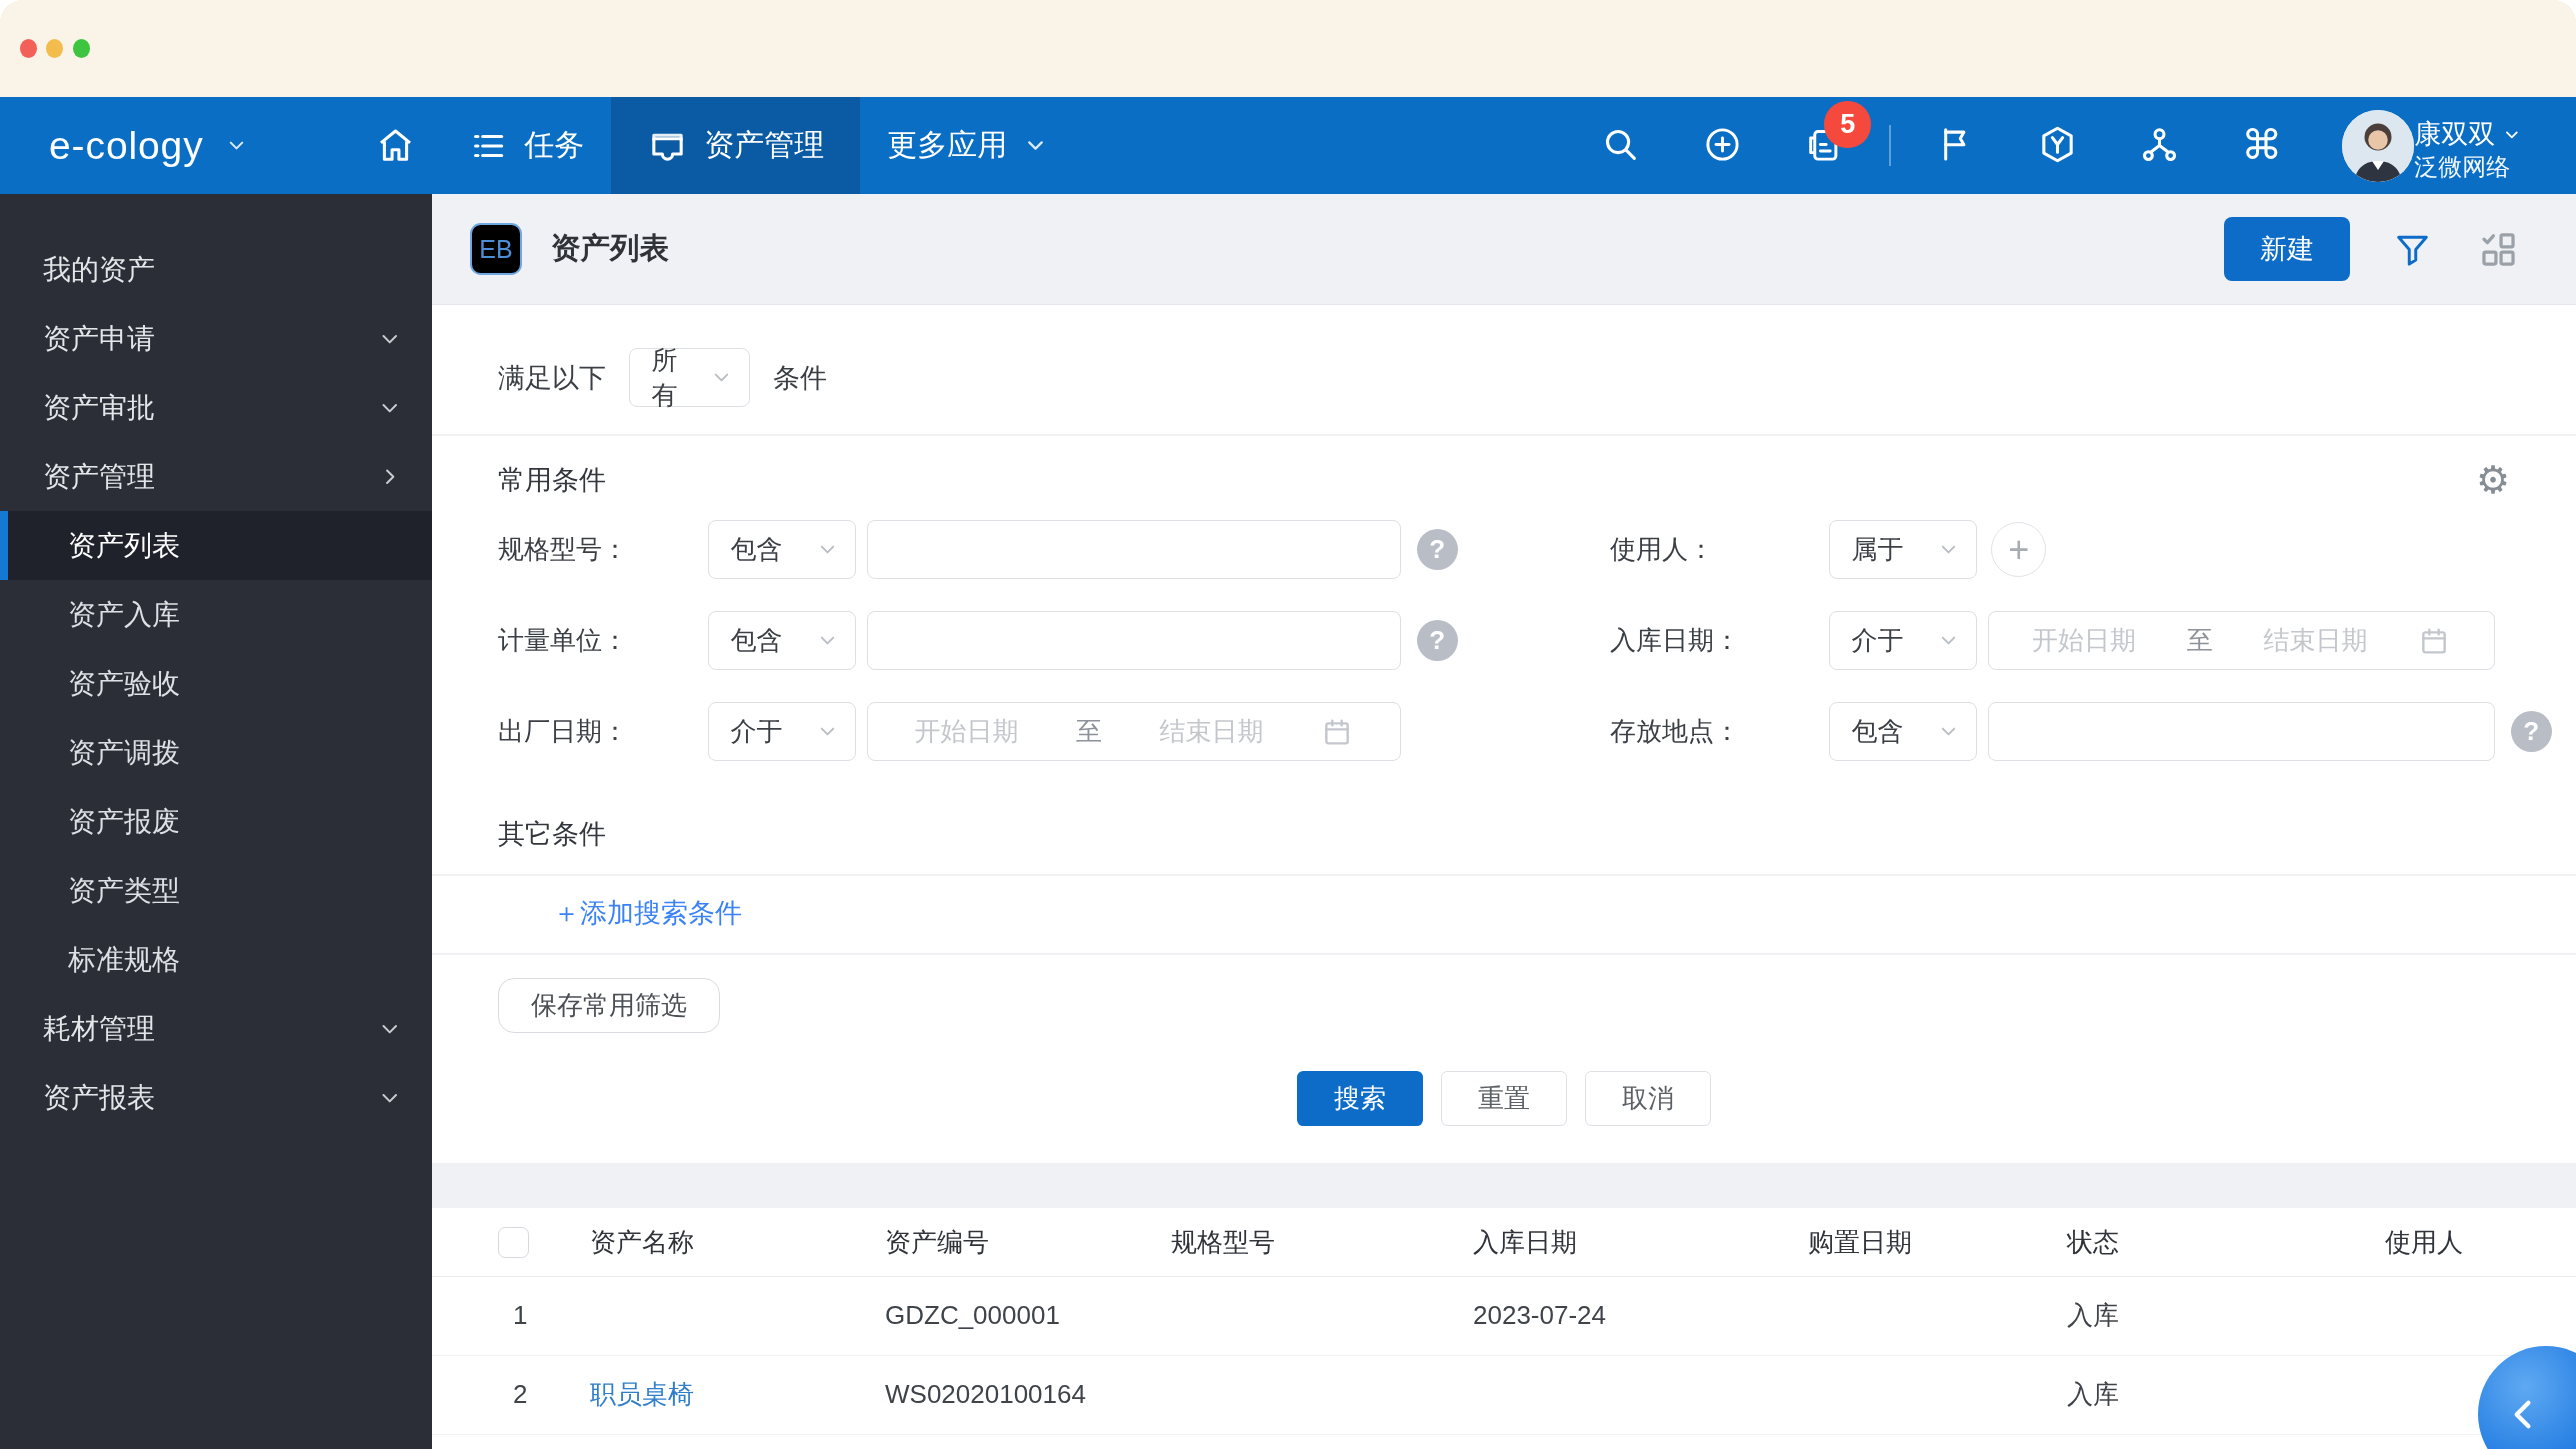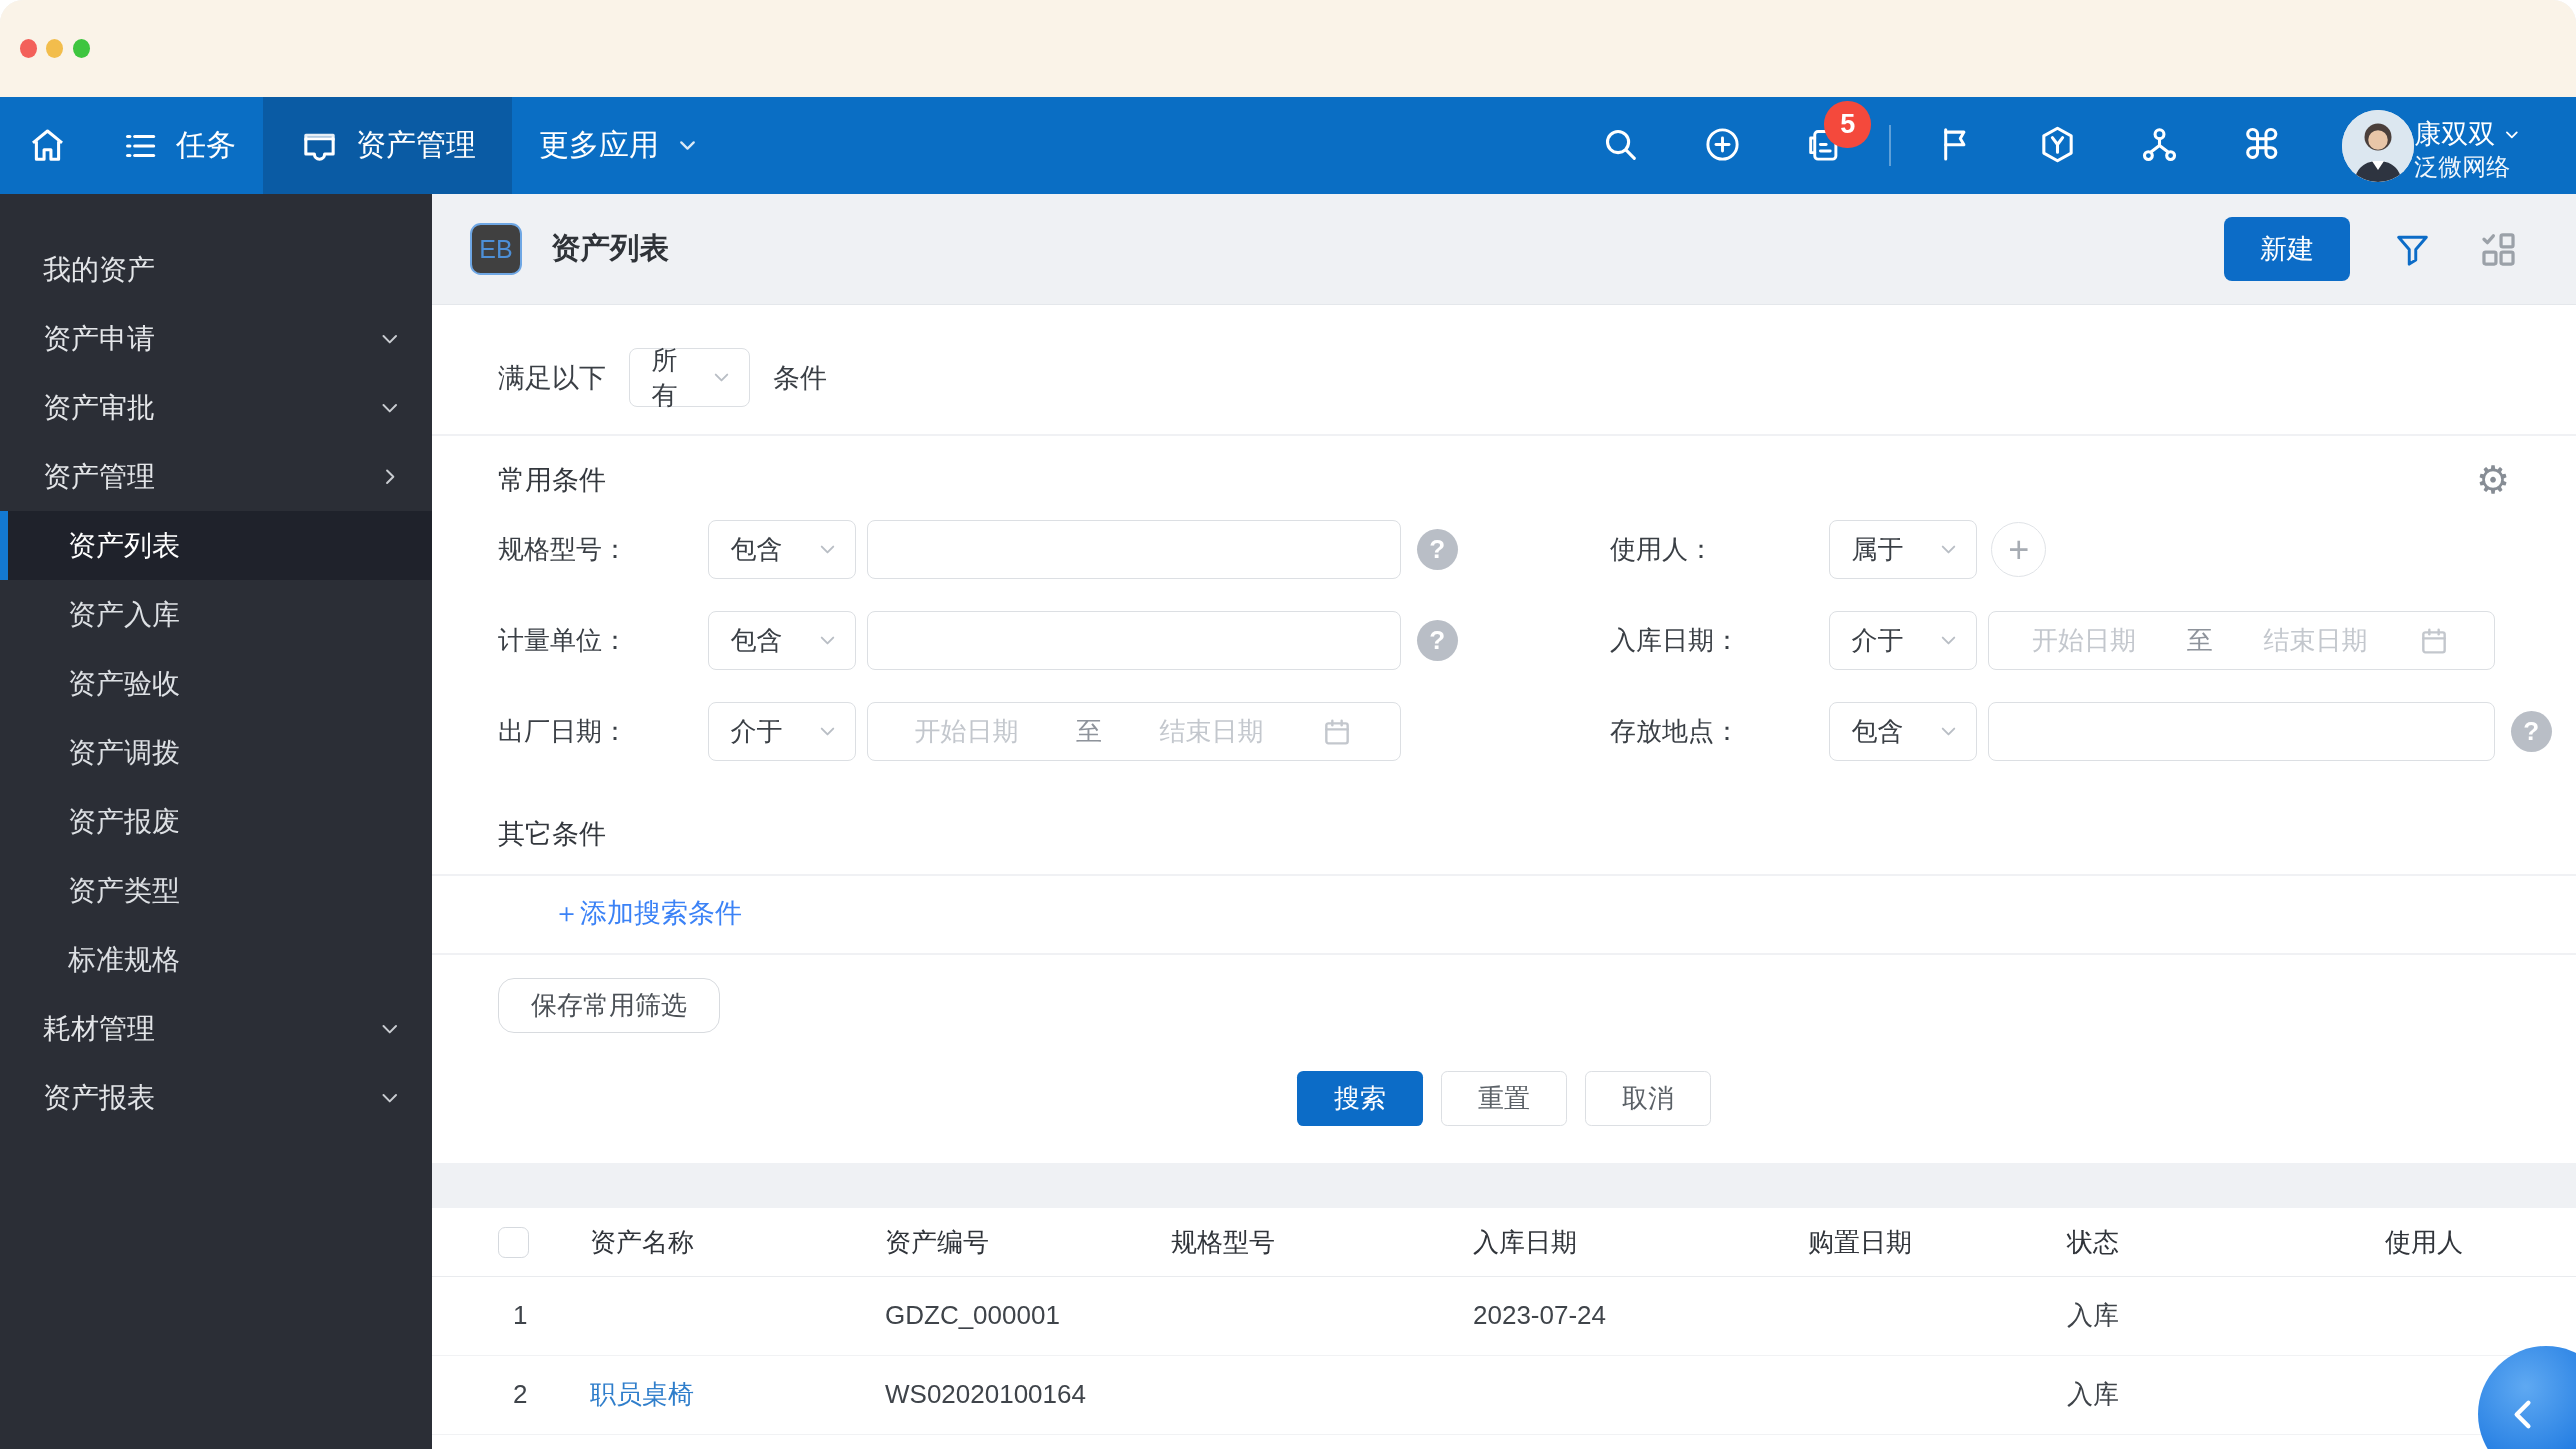--- a/index.html
+++ b/index.html
@@ -40,21 +40,21 @@
   .side-item.sub { padding-left:68px; color:#DDE0E4; }
   .side-item.active { background:#1F222B; color:#FFFFFF; }
   .side-item.active::before { content:""; position:absolute; left:0; top:0; bottom:0; width:8px; background:#1379D2; }
   .side-chev { margin-left:auto; display:inline-flex; color:#C9CCD1; }
   .side-chev.right svg { transform:rotate(-90deg); }
 
   .content { flex:1; position:relative; background:#EFF1F4; overflow:hidden; }
 
   
   .page-header { height:111px; display:flex; align-items:center; padding:0 54px 0 38px; border-bottom:1.8px solid #E4E7EB; }
-  .app-badge { width:52px; height:52px; border:2.7px solid #6FA7E4; border-radius:10.7px; background:#404040; color:#4D8FD6; font-size:25px; display:flex; align-items:center; justify-content:center; }
+  .app-badge { width:52px; height:52px; border:2.7px solid #6FA7E4; border-radius:10.7px; background:#000000; color:#4D8FD6; font-size:25px; display:flex; align-items:center; justify-content:center; }
   .page-title { font-size:29.5px; font-weight:700; color:#2F3338; margin-left:29px; }
   .header-actions { margin-left:auto; display:flex; align-items:center; gap:39px; }
   .btn-primary { background:#0C6CC7; color:#fff; border:none; border-radius:8px; font-size:27px; height:64px; padding:0 36px; cursor:pointer; font-family:inherit; }
   .icon-btn { display:flex; align-items:center; justify-content:center; width:47px; height:47px; cursor:pointer; }
 
   
   .panel { background:#fff; padding:43px 66px 18px 66px; }
   .match-row { display:flex; align-items:center; gap:23px; font-size:27px; color:#3A3F45; height:59px; }
   .select { height:59px; border:1.8px solid #DCDFE3; border-radius:8px; background:#fff; display:flex; align-items:center; justify-content:space-between; padding:0 16px 0 21.5px; gap:14.3px; font-size:26px; color:#3A3F45; cursor:pointer; }
   .select .sel-chev { color:#B9BEC5; display:inline-flex; }
@@ -107,20 +107,28 @@
   <div class="titlebar">
     <div class="lights">
       <span class="light red"></span>
       <span class="light yellow"></span>
       <span class="light green"></span>
     </div>
   </div>
 
   <div class="navbar">
     <div class="nav-left">
+      <div class="logo-wrap">
+        <span class="logo">e-cology</span>
+        <span class="chev">
+          <svg width="23" height="23" viewBox="0 0 24 24">
+              <polyline points="6 9 12 15 18 9" fill="none" stroke="#fff" stroke-width="2.2" stroke-linecap="round" stroke-linejoin="round"></polyline>
+            </svg>
+        </span>
+      </div>
       <div class="nav-item">
         <span class="nav-icon">
           <svg width="41" height="41" viewBox="0 0 24 24" fill="none" stroke="#fff" stroke-width="1.8" stroke-linejoin="round">
               <path d="M3.5 10.5 12 3.5l8.5 7"></path>
               <path d="M5.5 9.5V20h4.5v-5.5h4V20h4.5V9.5"></path>
             </svg>
         </span>
       </div>
       <div class="nav-item">
         <span class="nav-icon">

